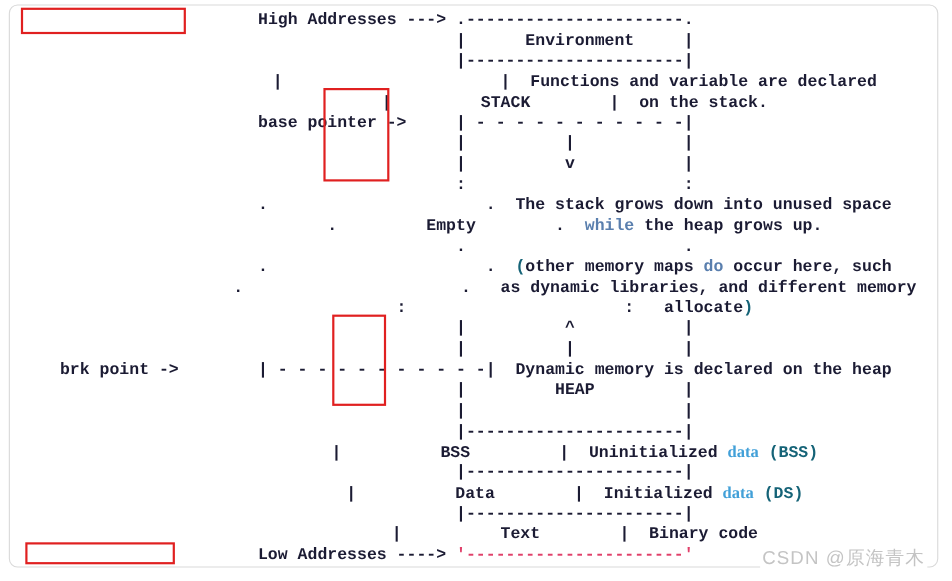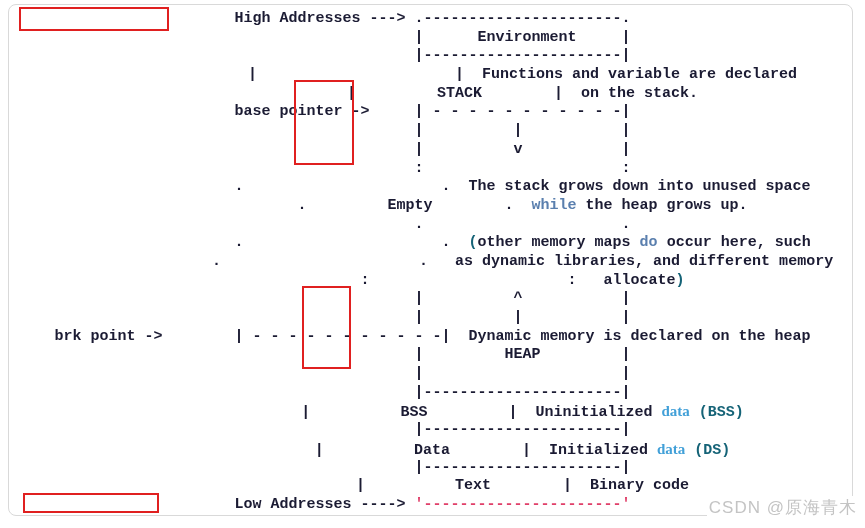--- a/index.html
+++ b/index.html
@@ -42,21 +42,21 @@
     box-sizing:border-box;
     background:transparent;
     pointer-events:none;
   }
   .hl-high{left:19px;top:7px;width:150px;height:24px;}
   .hl-stack{left:294px;top:80px;width:60px;height:85px;}
   .hl-heap{left:302px;top:286px;width:49px;height:83px;}
   .hl-low{left:23px;top:493px;width:136px;height:20px;}
   .watermark{
     position:absolute;
-    right:6px;top:496px;
+    right:22px;top:496px;
     font-size:17px;
     color:#c4c4c4;
     letter-spacing:1px;
     background:#ffffff;
     padding:0 2px;
   }
 </style>
 </head>
 <body style="--red: #e02020; --kw: #5a7fae; --dt: #42a0d8; --tl: #156377; --str: #e0406a; --text: #1b1b33;">
 

